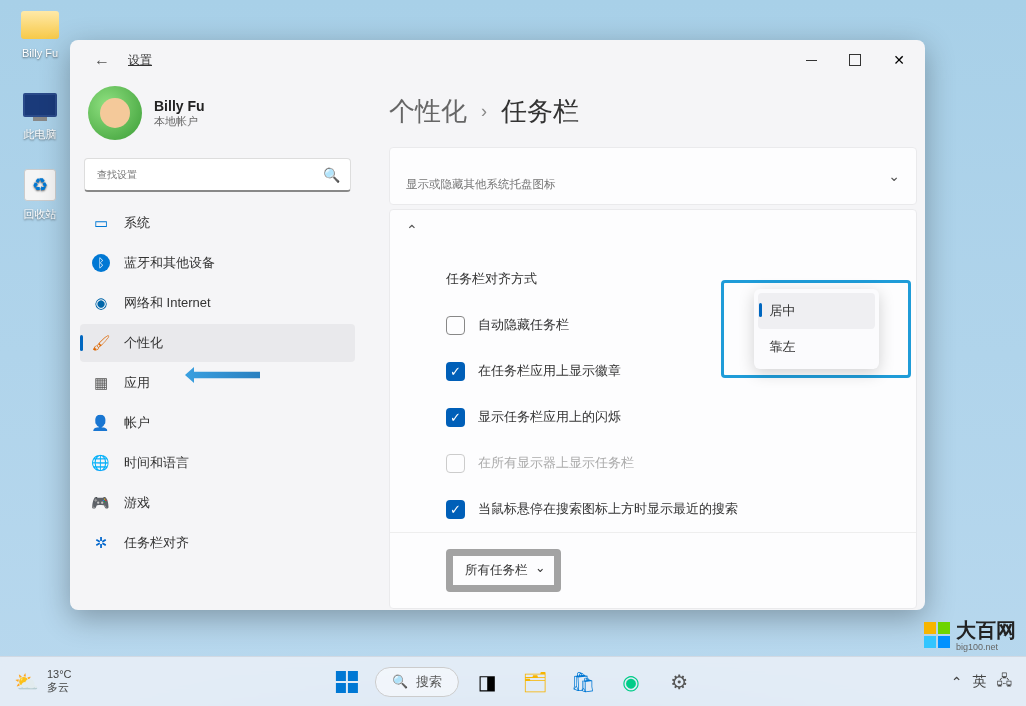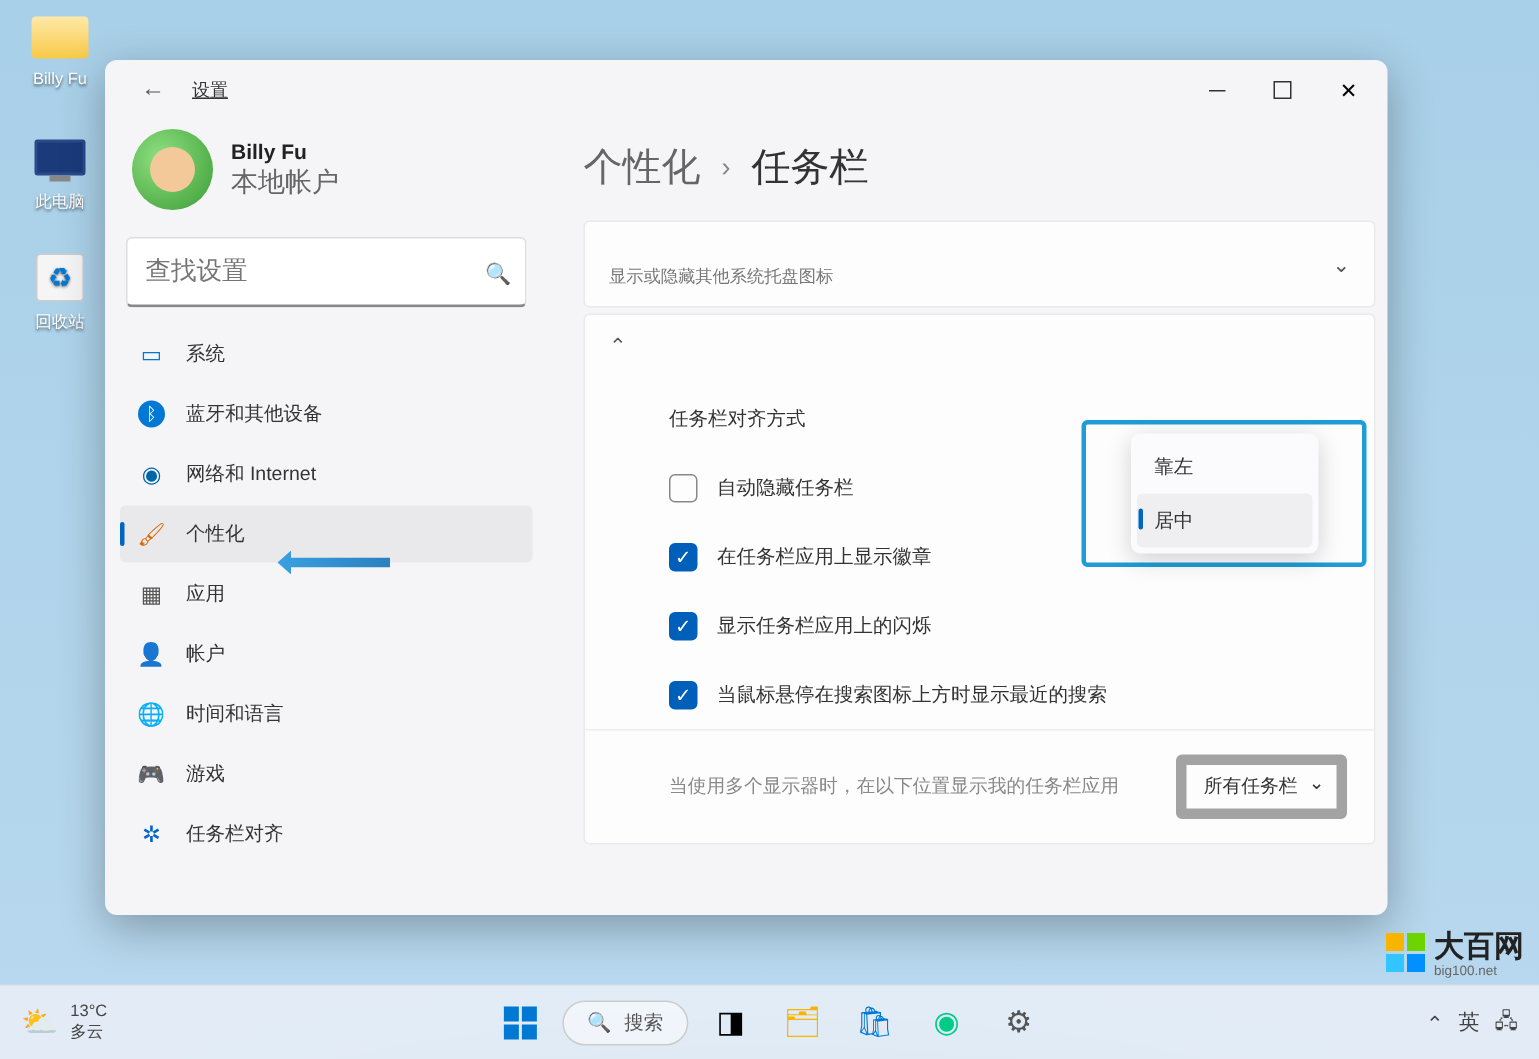--- a/index.html
+++ b/index.html
@@ -26,24 +26,24 @@
 .titlebar .ctrl.close { font-size: 14px; }
 
 .body { flex: 1; display: flex; overflow: hidden; }
 
 
 .side { width: 295px; padding: 0 10px 10px 10px; display: flex; flex-direction: column; overflow-y: auto; }
 .user { display: flex; align-items: center; gap: 12px; padding: 6px 8px 18px 8px; }
 .avatar { width: 54px; height: 54px; border-radius: 50%; background: radial-gradient(circle at 35% 35%, #8fe080, #3a9c35); position: relative; }
 .avatar::after { content: ""; position: absolute; inset: 12px; background: #f4c99a; border-radius: 50%; }
 .user .name { font-size: 14px; font-weight: 600; color: #222; }
-.user .type { font-size: 18px; color: #666; }
+.user .type { font-size: 11px; color: #666; }
 
 .search { position: relative; margin: 0 4px 12px 4px; }
-.search input { width: 100%; height: 47px; border: 1px solid #ddd; border-bottom: 2px solid #888; border-radius: 4px; padding: 0 36px 0 12px; font-size: 17px; background: #fff; outline: none; }
+.search input { width: 100%; height: 34px; border: 1px solid #ddd; border-bottom: 2px solid #888; border-radius: 4px; padding: 0 36px 0 12px; font-size: 10px; background: #fff; outline: none; }
 .search .sico { position: absolute; right: 10px; top: 50%; transform: translateY(-50%); color: #666; font-size: 14px; }
 
 .nav { display: flex; flex-direction: column; gap: 2px; position: relative; }
 .nav-item { display: flex; align-items: center; gap: 14px; height: 38px; padding: 0 12px; border-radius: 4px; font-size: 13px; color: #333; cursor: pointer; position: relative; }
 .nav-item.active { background: #e9e9ec; }
 .nav-item.active::before { content: ""; position: absolute; left: 0; top: 11px; width: 3px; height: 16px; background: #0067c0; border-radius: 2px; }
 .nav-item .nico { width: 18px; height: 18px; display: flex; align-items: center; justify-content: center; font-size: 15px; }
 
 
 .main { flex: 1; padding: 0 8px 0 24px; overflow-y: auto; position: relative; }
@@ -223,35 +223,38 @@
                 <span class="lbl">自动隐藏任务栏</span>
               </div>
             <div class="opt">
                 <div class="chk on">✓</div>
                 <span class="lbl">在任务栏应用上显示徽章</span>
               </div>
             <div class="opt">
                 <div class="chk on">✓</div>
                 <span class="lbl">显示任务栏应用上的闪烁</span>
               </div>
+            <div class="opt disabled">
+                <div class="chk dis"></div>
+                <span class="lbl">在所有显示器上显示任务栏</span>
+              </div>
             <div class="opt">
                 <div class="chk on">✓</div>
                 <span class="lbl">当鼠标悬停在搜索图标上方时显示最近的搜索</span>
               </div>
             <div class="multi">
-              <div class="txt">当使用多个显示器时，在以下位置显示我的任务栏应用</div>
               <div class="sel">所有任务栏</div>
             </div>
           </div>
         </div>
 
         <div class="dd-box">
           <div class="dd">
+            <div class="dd-item sel">居中</div>
             <div class="dd-item">靠左</div>
-            <div class="dd-item sel">居中</div>
           </div>
         </div>
       </div>
     </div>
   </div>
 
   <div class="arrow"></div>
 
   <div class="wm">
     <div class="logo">

